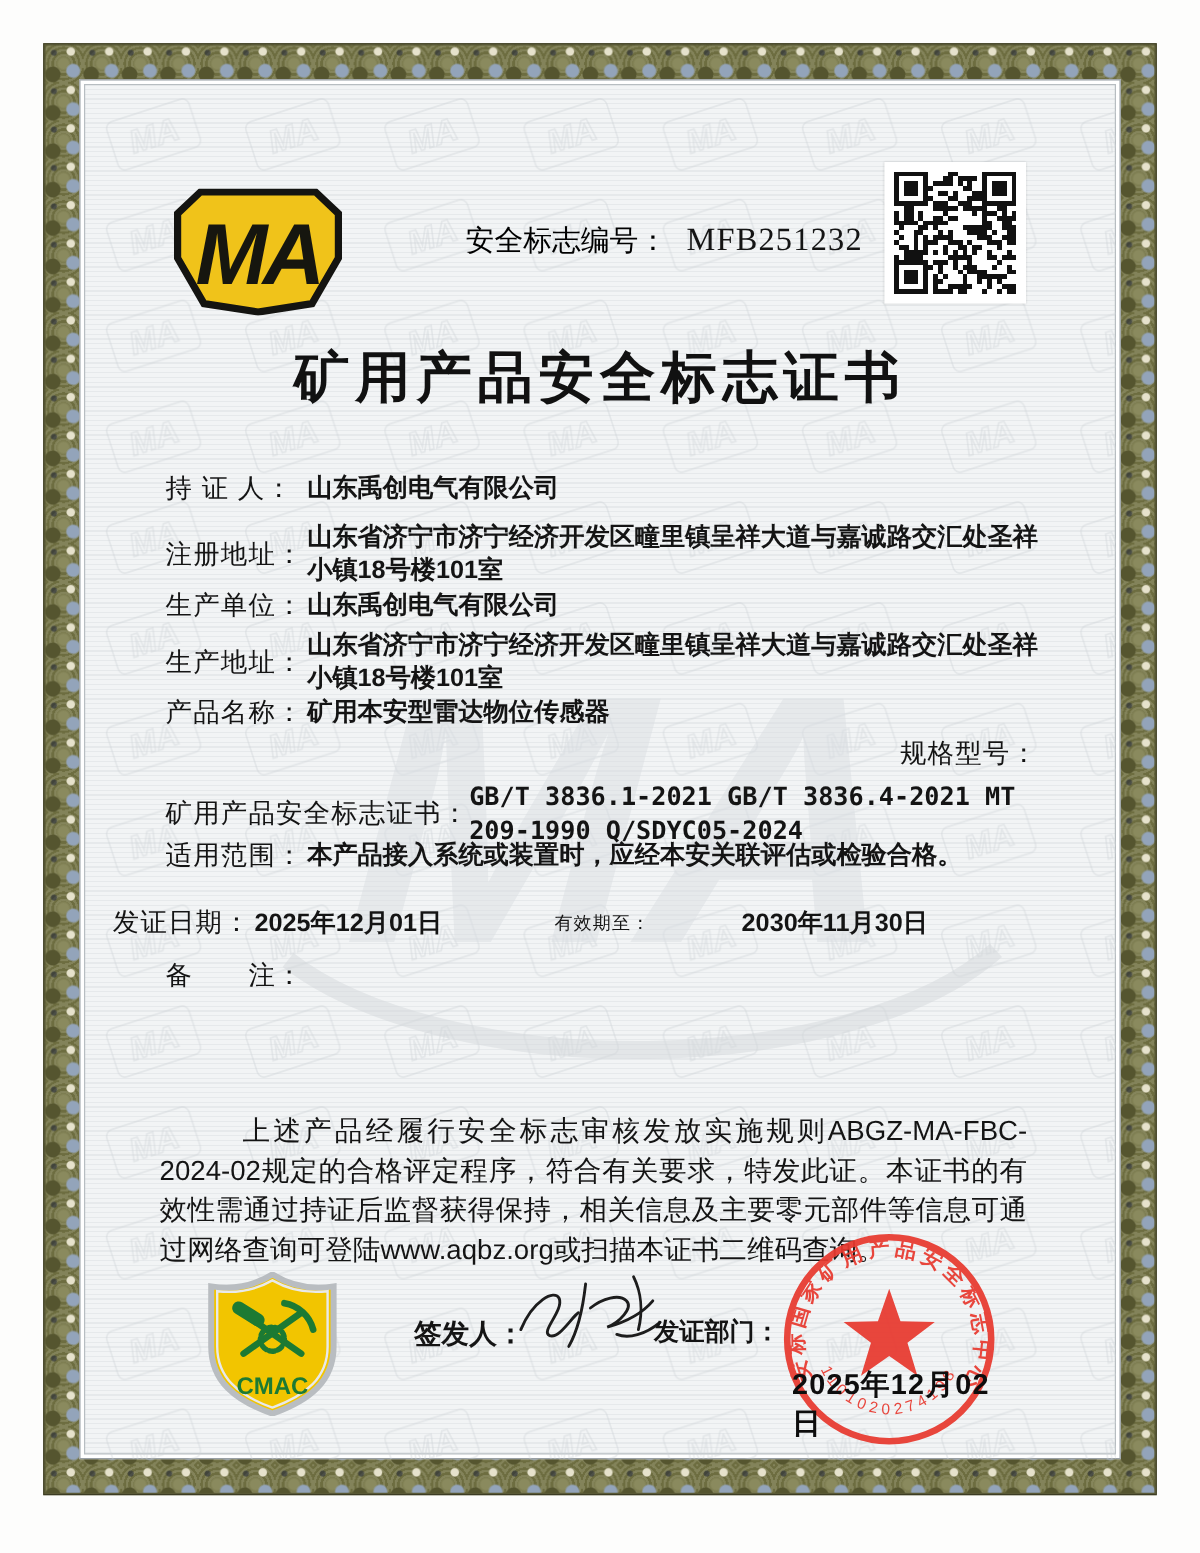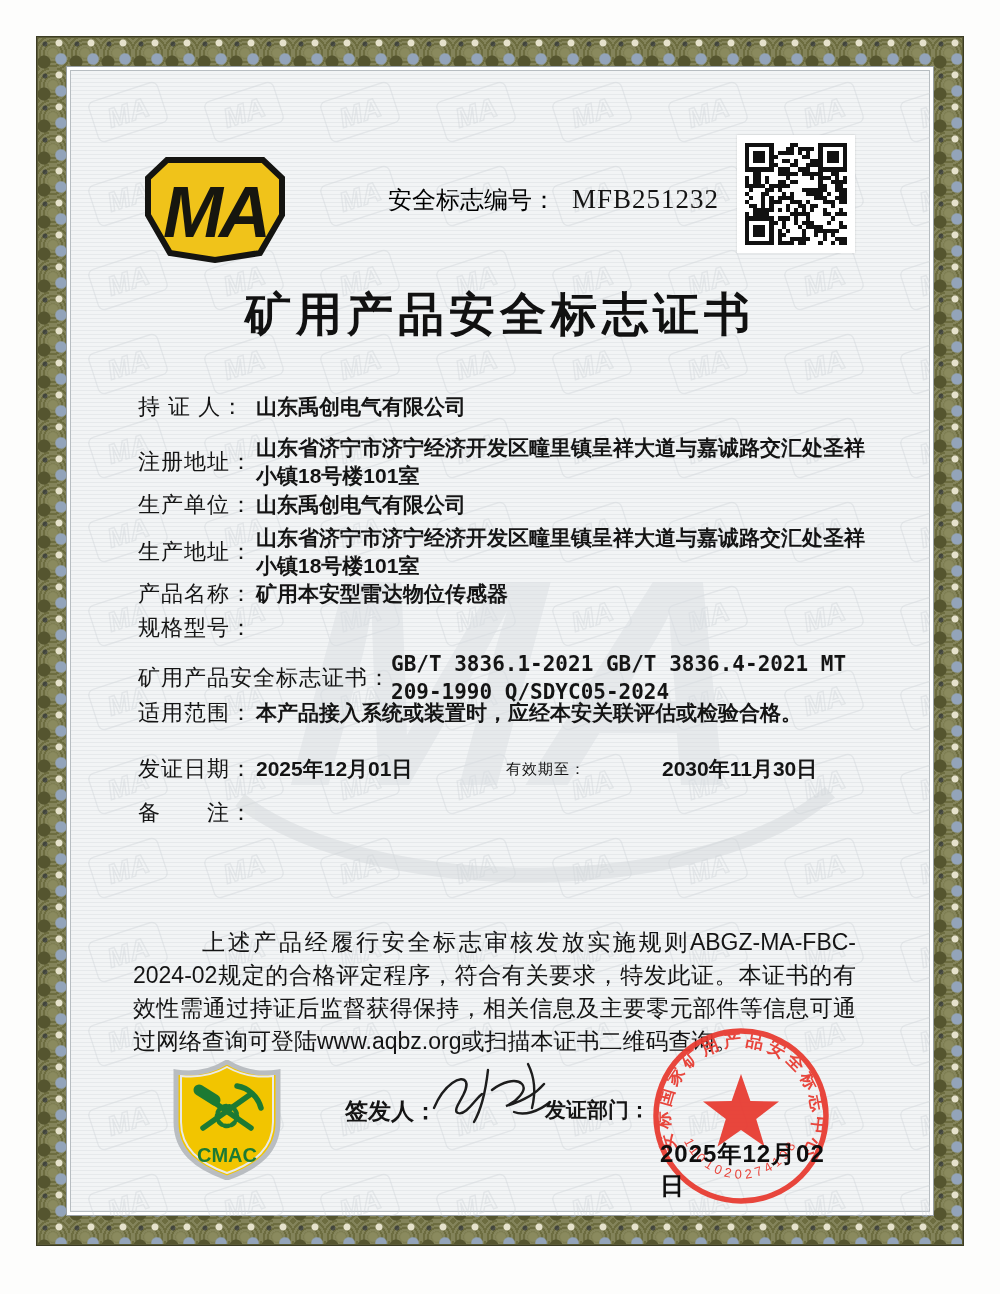--- a/index.html
+++ b/index.html
@@ -37,21 +37,21 @@
   .certno{position:absolute;left:388px;top:184px;display:flex;align-items:baseline;}
   .certno-label{font-size:24px;color:#000000;}
   .certno-value{font-size:27px;margin-left:16px;font-family:"Liberation Serif","DejaVu Serif",serif;letter-spacing:1px;}
   .qr{position:absolute;left:737px;top:135px;width:118px;height:118px;background:#fff;
       box-shadow:0 0 2px rgba(0,0,0,.15);padding:0;}
   .qr svg{position:absolute;left:8px;top:8px;width:102px;height:102px;}
   
   .title{position:absolute;left:0;right:0;top:284px;text-align:center;
          font-size:46px;font-weight:900;letter-spacing:5px;color:#111;}
   
-  .row{position:absolute;left:138px;right:132px;display:flex;align-items:center;}
+  .row{position:absolute;left:138px;right:132px;display:flex;align-items:center;justify-content:flex-end;}
   .row .lbl{flex:0 0 118px;font-size:22px;letter-spacing:1px;white-space:nowrap;}
   .row .val{flex:1;font-size:21px;font-weight:700;line-height:28px;}
   .row.wide .lbl{flex:0 0 248px;}
   .mono{font-family:"DejaVu Sans Mono","Liberation Mono",monospace;font-size:20px;word-break:break-all;}
   .r0{top:392px}.r1{top:434px}.r2{top:490px}.r3{top:524px}
   .r4{top:579px}.r5{top:613px}.r6{top:650px}.r7{top:698px}
   .rdates{top:754px}.rremark{top:798px}
   .dval{flex:0 0 250px;font-size:21px;font-weight:700;}
   .dlbl2{flex:0 0 134px;font-size:15px;letter-spacing:1px;white-space:nowrap;}
   

